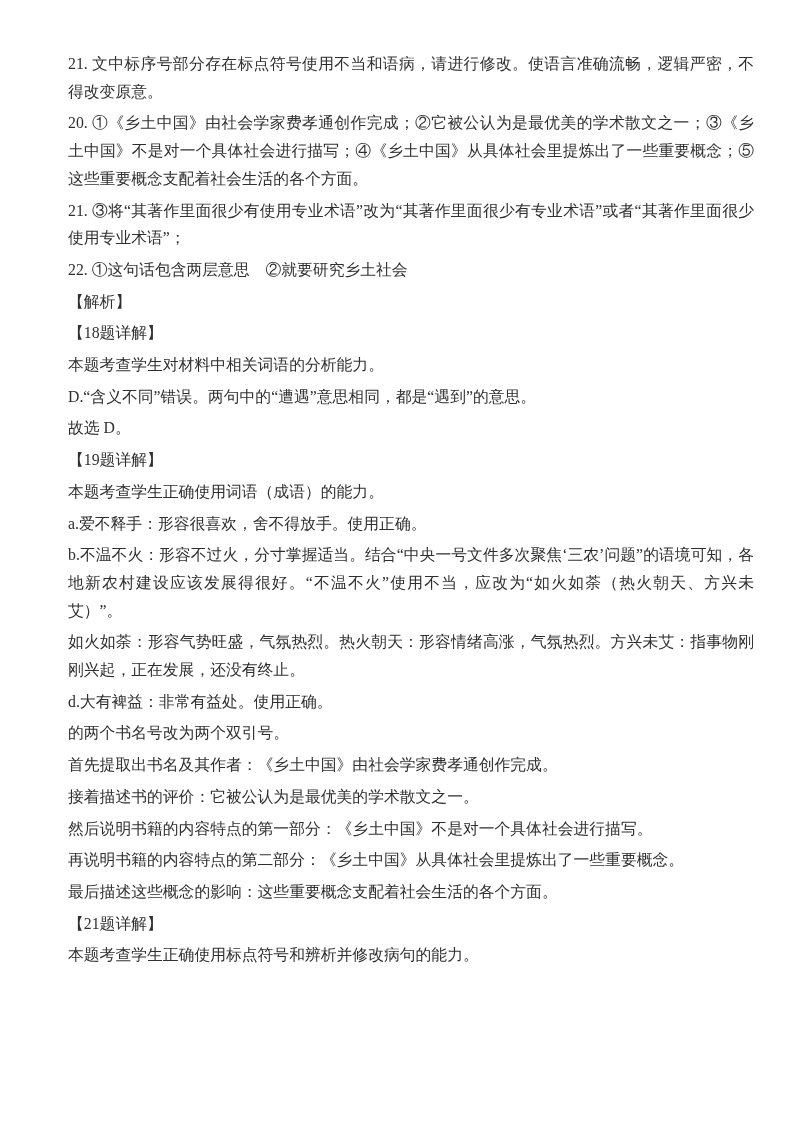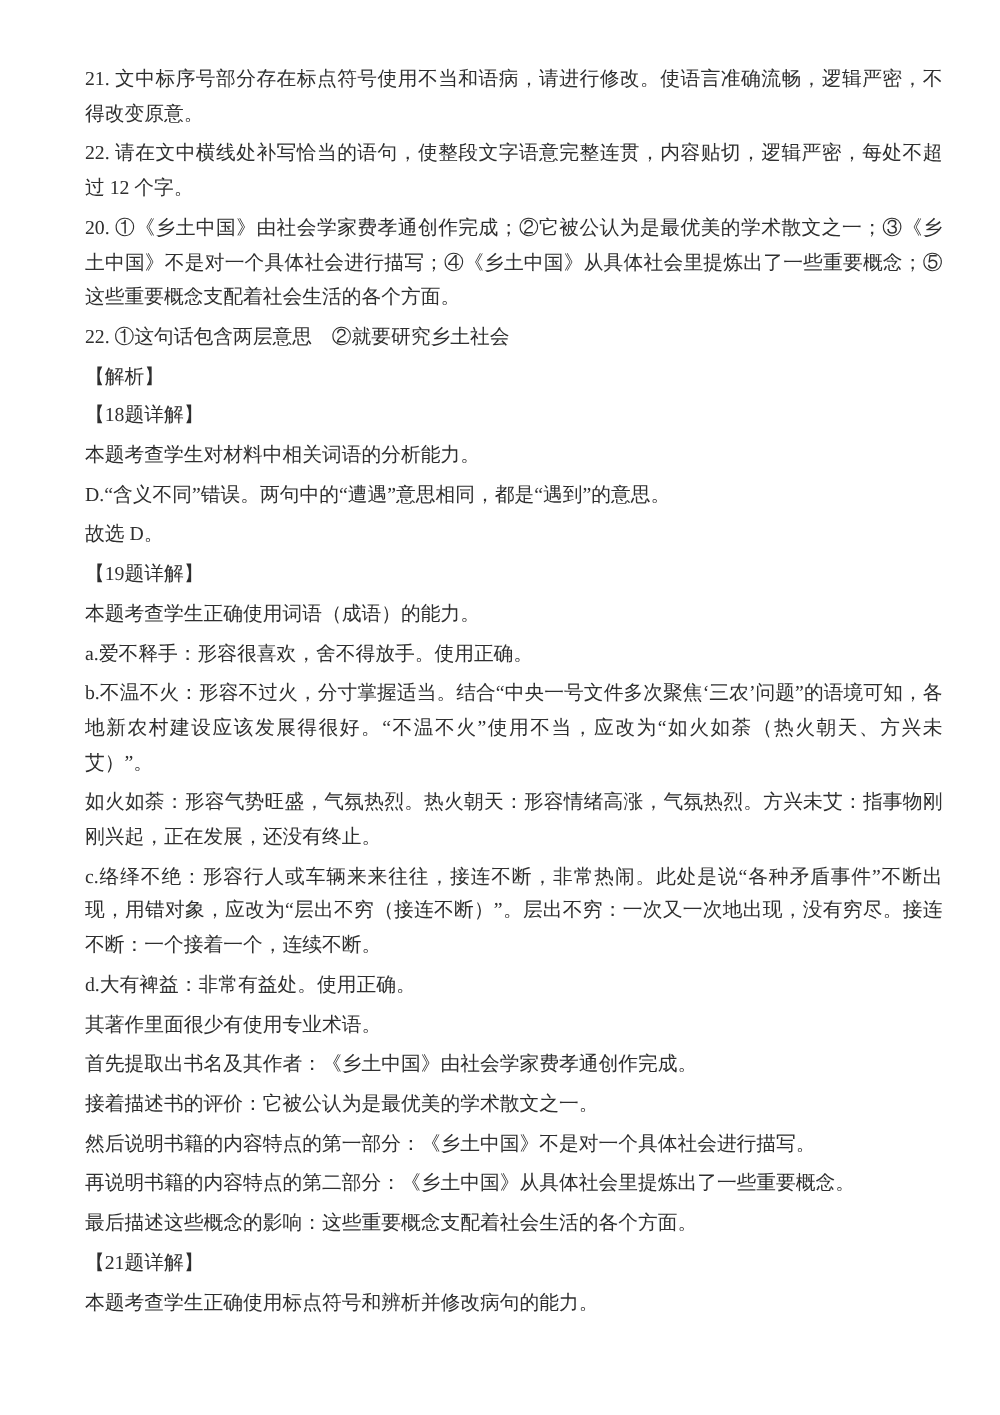--- a/index.html
+++ b/index.html
@@ -24,36 +24,35 @@
     padding: 0;
     text-align: justify;
     word-break: break-all;
   }
 </style>
 </head>
 <body>
 
 <main class="page">
   <p>21. 文中标序号部分存在标点符号使用不当和语病，请进行修改。使语言准确流畅，逻辑严密，不得改变原意。</p>
-  <p>22. 请在文中横线处补写恰当的语句，使整段文字语意完整连贯，内容贴切，逻辑严密，每处不超过 12 个字。</p>
   <p>20. ①《乡土中国》由社会学家费孝通创作完成；②它被公认为是最优美的学术散文之一；③《乡土中国》不是对一个具体社会进行描写；④《乡土中国》从具体社会里提炼出了一些重要概念；⑤这些重要概念支配着社会生活的各个方面。</p>
+  <p>21. ③将“其著作里面很少有使用专业术语”改为“其著作里面很少有专业术语”或者“其著作里面很少使用专业术语”；</p>
   <p>22. ①这句话包含两层意思　②就要研究乡土社会</p>
   <p>【解析】</p>
   <p>【18题详解】</p>
   <p>本题考查学生对材料中相关词语的分析能力。</p>
   <p>D.“含义不同”错误。两句中的“遭遇”意思相同，都是“遇到”的意思。</p>
   <p>故选 D。</p>
   <p>【19题详解】</p>
   <p>本题考查学生正确使用词语（成语）的能力。</p>
   <p>a.爱不释手：形容很喜欢，舍不得放手。使用正确。</p>
   <p>b.不温不火：形容不过火，分寸掌握适当。结合“中央一号文件多次聚焦‘三农’问题”的语境可知，各地新农村建设应该发展得很好。“不温不火”使用不当，应改为“如火如荼（热火朝天、方兴未艾）”。</p>
   <p>如火如荼：形容气势旺盛，气氛热烈。热火朝天：形容情绪高涨，气氛热烈。方兴未艾：指事物刚刚兴起，正在发展，还没有终止。</p>
-  <p>c.络绎不绝：形容行人或车辆来来往往，接连不断，非常热闹。此处是说“各种矛盾事件”不断出现，用错对象，应改为“层出不穷（接连不断）”。层出不穷：一次又一次地出现，没有穷尽。接连不断：一个接着一个，连续不断。</p>
   <p>d.大有裨益：非常有益处。使用正确。</p>
-  <p>其著作里面很少有使用专业术语。</p>
+  <p>的两个书名号改为两个双引号。</p>
   <p>首先提取出书名及其作者：《乡土中国》由社会学家费孝通创作完成。</p>
   <p>接着描述书的评价：它被公认为是最优美的学术散文之一。</p>
   <p>然后说明书籍的内容特点的第一部分：《乡土中国》不是对一个具体社会进行描写。</p>
   <p>再说明书籍的内容特点的第二部分：《乡土中国》从具体社会里提炼出了一些重要概念。</p>
   <p>最后描述这些概念的影响：这些重要概念支配着社会生活的各个方面。</p>
   <p>【21题详解】</p>
   <p>本题考查学生正确使用标点符号和辨析并修改病句的能力。</p>
 </main>
 
 </body></html>

